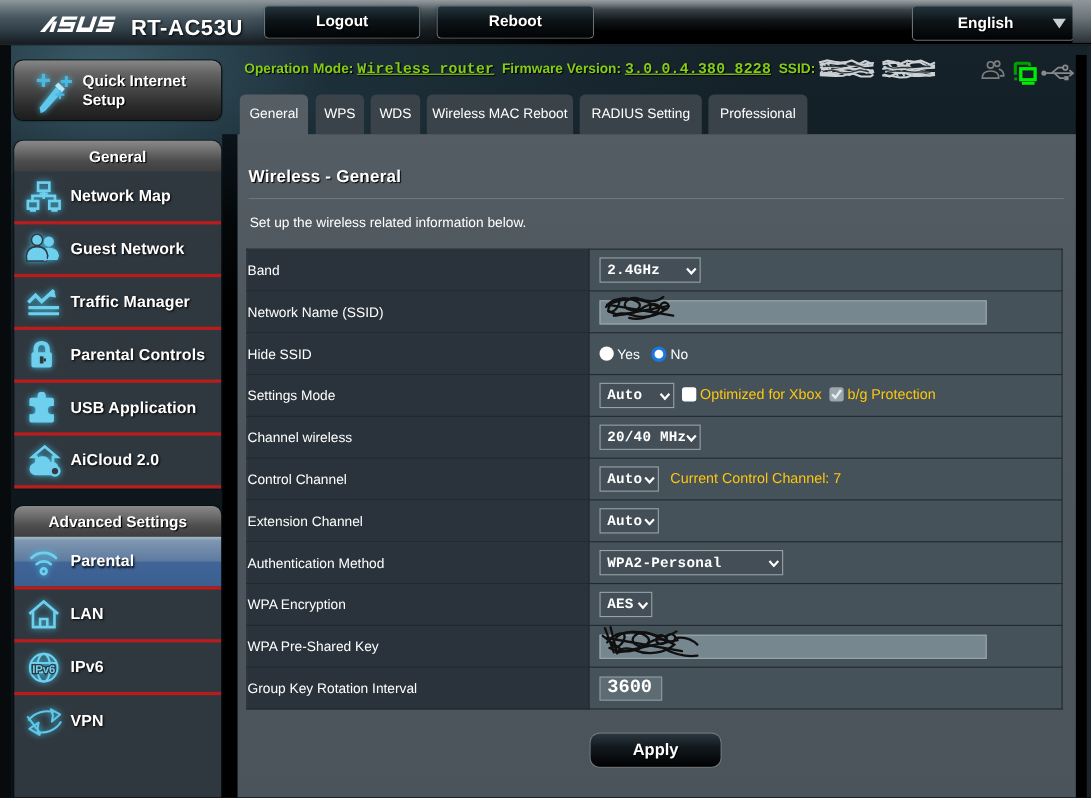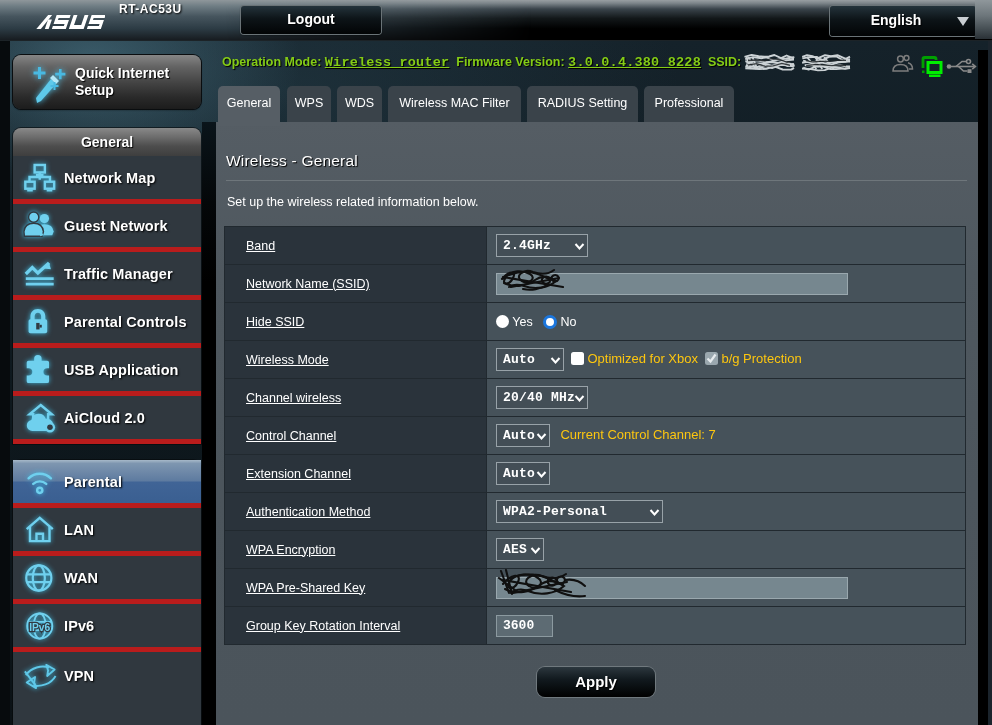--- a/index.html
+++ b/index.html
@@ -19,21 +19,21 @@
   #header { position:absolute; left:0; top:0; width:992px; height:41px;
     background: linear-gradient(180deg, #999fa2 0%, #7c8489 8%, #39434a 22%, #121719 45%, #000 70%, #000 100%);
   }
   #header .hleft { position:absolute; left:0; top:0; width:560px; height:41px;
     background: linear-gradient(180deg, #8f979b 0%, #6f7d84 15%, #46555e 40%, #2c3b44 70%, #15191d 100%);
     -webkit-mask-image: linear-gradient(90deg, #000 0 40%, transparent 95%);
     mask-image: linear-gradient(90deg, #000 0 40%, transparent 95%);
   }
   #header .hline { position:absolute; left:0; top:40px; width:992px; height:1px; background:#1c2327; }
   #logo { position:absolute; left:33px; top:14px; }
-  #brand { position:absolute; left:119px; top:2px; color:#fff; font-size:12px; font-weight:bold; letter-spacing:0.5px; text-shadow:1px 1px 2px #000; }
+  #brand { position:absolute; left:119px; top:15px; color:#fff; font-size:20px; font-weight:bold; letter-spacing:0.5px; text-shadow:1px 1px 2px #000; }
   .hbtn { position:absolute; top:6px; height:28px; border-radius:3px; color:#fff; font-size:14px; font-weight:bold;
     text-align:center; line-height:27px; text-shadow:1px 1px 1px #000;
     background: linear-gradient(180deg, #24333b 0%, #0d1418 45%, #020405 100%);
     box-shadow: 0 0 0 1px #6a7377, 0 1px 2px rgba(0,0,0,0.8);
   }
   #btn-logout { left:241px; width:140px; }
   #btn-reboot { left:398px; width:141px; }
   #btn-lang   { left:830px; width:146px; height:30px; line-height:29px; padding-right:14px; }
   #btn-lang .tri { position:absolute; right:7px; top:11px; width:0; height:0; border-left:6px solid transparent; border-right:6px solid transparent; border-top:9px solid #c9ced2; }
 
@@ -44,49 +44,49 @@
   }
   #qis .txt { position:absolute; left:62px; top:10px; color:#fff; font-weight:bold; font-size:14px; line-height:17px; text-shadow:1px 1px 1px #000; }
   #qis svg { position:absolute; left:16px; top:10px; }
 
   .menubox { position:absolute; left:13px; width:188px; background:#30383f; border-radius:8px 8px 0 0; box-shadow:0 0 0 1px rgba(5,8,10,0.6); }
   #menu1 { top:128px; height:316px; }
   #menu2 { top:460px; height:265px; }
   .mhead { height:28px; border-radius:8px 8px 0 0; text-align:center; color:#fff; font-weight:bold; font-size:14px; line-height:28px; text-shadow:1px 1px 1px #000;
     background: linear-gradient(180deg, #898989 0%, #6a6a6a 35%, #4d4d4d 65%, #3e3e3e 100%);
   }
-  .mitem { position:relative; height:48px; border-bottom:5px solid #b91c1c; }
+  .mitem { position:relative; height:48px; border-bottom:3px solid #b91c1c; }
   .mitem .lbl { position:absolute; left:51px; top:50%; transform:translateY(-50%); color:#fff; font-weight:bold; font-size:14.5px; letter-spacing:0.1px; text-shadow:1px 1px 2px #000; }
   .mitem svg { position:absolute; left:10px; top:50%; transform:translateY(-50%) scale(0.93); transform-origin:left center; filter:drop-shadow(0 0 3px rgba(64,196,236,0.9)); }
   .mitem.on { background: linear-gradient(180deg, #a7b9c9 0%, #7e96b0 8%, #5e7ba0 48%, #406496 52%, #3a5f91 100%); }
 
   
   #infobar { position:absolute; left:222px; top:55px; color:#84cc16; font-size:12.5px; font-weight:bold; text-shadow:1px 1px 1px #000; }
   #infobar .und { text-decoration:underline; font-family:"Liberation Mono", monospace; font-size:13.5px; letter-spacing:0.2px; }
   #topicons { position:absolute; left:888px; top:53px; }
 
   .tab { position:absolute; top:86px; height:36px; border-radius:5px 5px 0 0; background:#3a434a; color:#fff; font-size:12.5px; text-align:center; }
   .tab span { display:inline-block; margin-top:10px; }
   .tab.act { background:#565e65; height:40px; z-index:3; }
 
   #panel { position:absolute; left:216px; top:122px; width:762px; height:603px; background:linear-gradient(180deg,#555d64 0%,#4f585f 25%,#4c555c 60%,#4b545b 100%); }
-  #panel h1 { position:absolute; left:10px; top:30px; color:#fff; font-size:15.5px; font-weight:normal; letter-spacing:0.2px; text-shadow:1px 1px 1px #000; }
+  #panel h1 { position:absolute; left:10px; top:30px; color:#fff; font-size:15.5px; font-weight:bold; letter-spacing:0.2px; text-shadow:1px 1px 1px #000; }
   #panel .divider { position:absolute; left:10px; top:58px; width:741px; height:1px; background:#6e767b; }
   #panel .desc { position:absolute; left:11px; top:73px; color:#fff; font-size:12.5px; }
 
   #tbl { position:absolute; left:8px; top:104px; width:742px; border-collapse:collapse; }
   #tbl td { border:1px solid #21292f; height:38px; font-size:12.5px; color:#fff; }
-  #tbl td.l { background:#2a333b; width:262px; padding-left:21px;text-decoration:underline; }
+  #tbl td.l { background:#2a333b; width:311px; padding-left:0; }
   #tbl td.v { background:#46525a; padding-left:9px; }
 
   .sel { display:inline-block; position:relative; height:23px; border:1px solid #98a2a8; background:rgba(0,0,0,0.04);
     color:#fff; font-family:"Liberation Mono", monospace; font-size:13px; font-weight:bold; letter-spacing:0.2px; line-height:21px; padding-left:6px; vertical-align:middle; white-space:nowrap; overflow:hidden; }
   .sel .chv { position:absolute; right:2px; top:8px; }
   .inp { display:inline-block; position:relative; height:22px; border:1px solid #9aa8ae; background:#76878f; vertical-align:middle;
-    color:#fff; font-family:"Liberation Mono", monospace; font-size:13px; font-weight:bold; line-height:20px; padding-left:6px; }
+    color:#fff; font-family:"Liberation Mono", monospace; font-size:17px; font-weight:bold; line-height:20px; padding-left:6px; }
   .orange { color:#fdc60f; font-size:13px; }
   .radio { display:inline-block; width:13px; height:13px; border-radius:50%; background:#fff; vertical-align:-2px; }
   .radio.on { width:14px; height:14px; background:#fff; border:3.5px solid #1b76dd; vertical-align:-3px; }
   .cb { display:inline-block; width:13px; height:13px; background:#fff; border-radius:2.5px; vertical-align:-2px; }
   .cb.gray { background:#9aa7ae; position:relative; }
 
   #applybtn { position:absolute; left:321px; top:545px; width:118px; height:30px; border-radius:8px;
     background: linear-gradient(180deg, #2c373e 0%, #121a1f 40%, #000 100%);
     box-shadow: 0 0 0 1px #70797e;
     color:#fff; font-size:15px; font-weight:bold; text-align:center; line-height:29px; text-shadow:1px 1px 1px #000;
@@ -107,20 +107,21 @@
       <g transform="skewX(-19) translate(5,0)" fill="#fff">
         <path d="M10.5 1 L14.5 1 L8 15 L3.5 15 Z"></path>
         <rect x="12" y="5.5" width="3.8" height="9.5"></rect>
         <path d="M19 1 h14 v3 h-11 v2 h11 v9 h-14 v-3 h11 v-2 h-11 Z"></path>
         <path d="M36 1 h3.8 v10 h7.2 v-10 h3.8 v14 h-14.8 Z"></path>
         <path d="M54 1 h14 v3 h-11 v2 h11 v9 h-14 v-3 h11 v-2 h-11 Z"></path>
       </g>
     </svg>
     <div id="brand">RT-AC53U</div>
     <div class="hbtn" id="btn-logout">Logout</div>
+    <div class="hbtn" id="btn-reboot">Reboot</div>
     <div class="hbtn" id="btn-lang">English<span class="tri"></span></div>
     <div style="position:absolute;right:0;top:0;width:17px;height:39px;background:linear-gradient(180deg,#8f979b 0%,#6d767b 40%,#454e53 75%,#2a3136 100%);"></div>
     <div class="hline"></div>
   </div>
 
   <div id="qis">
     <svg width="44" height="40" viewBox="0 0 44 40" style="filter:drop-shadow(0 0 3px rgba(80,200,240,0.9));">
       <g fill="#7fd4ef">
         <path d="M22 14 L27 19 L12 36 L8 38 L7 33 Z" fill="#5ec9ea"></path>
         <path d="M21 13 L24 10 L30 16 L27 19 Z" fill="#b5e8f7"></path>
@@ -195,49 +196,40 @@
 <path d="M10 30 a6 6 0 0 1-1-11.9 a8 8 0 0 1 15.5-1.2 a6.5 6.5 0 0 1 2.7 13.1 Z"></path>
 <circle cx="29" cy="26" r="5.5"></circle>
             <circle cx="29" cy="26" r="3" fill="#313a42"></circle>
           </g>
         </svg>
         <span class="lbl">AiCloud 2.0</span>
       </div>
   </div>
 
   <div class="menubox" id="menu2">
+    <div class="mhead">Advanced Settings</div>
     <div class="mitem on">
         <svg width="36" height="32" viewBox="0 0 36 32">
           <g stroke="#6fd0ee" fill="none" stroke-width="2.6" stroke-linecap="round">
 <path d="M6 12 a17 17 0 0 1 24 0"></path>
             <path d="M11 18 a10.5 10.5 0 0 1 14 0"></path>
 <circle cx="18" cy="25" r="2.8"></circle>
           </g>
         </svg>
         <span class="lbl">Parental</span>
       </div>
     <div class="mitem">
         <svg width="36" height="34" viewBox="0 0 36 34">
           <g stroke="#6fd0ee" fill="none" stroke-width="2.6">
 <path d="M4 16 L18 4 L32 16"></path>
             <path d="M7.5 13.5 V29 h21 V13.5"></path>
             <path d="M14.5 29 v-8 h7 v8"></path>
           </g>
         </svg>
         <span class="lbl">LAN</span>
-      </div>
-    <div class="mitem">
-        <svg width="34" height="34" viewBox="0 0 34 34">
-          <g stroke="#6fd0ee" fill="none" stroke-width="2.4">
-<circle cx="17" cy="17" r="13.5"></circle>
-            <ellipse cx="17" cy="17" rx="6.5" ry="13.5"></ellipse>
-<path d="M4 13 h26 M4 21.5 h26"></path>
-          </g>
-        </svg>
-        <span class="lbl">WAN</span>
       </div>
     <div class="mitem">
         <svg width="36" height="34" viewBox="0 0 36 34">
           <g stroke="#6fd0ee" fill="none" stroke-width="2">
 <circle cx="18" cy="17" r="13.5"></circle>
             <ellipse cx="18" cy="17" rx="6.5" ry="13.5"></ellipse>
 <path d="M5.5 12.5 h25 M5.5 21.5 h25"></path>
           </g>
 <text x="18" y="22" font-size="11" font-weight="bold" fill="#6fd0ee" text-anchor="middle" font-family="Liberation Sans" stroke="#313a42" stroke-width="2.6" paint-order="stroke">IPv6</text>
         </svg>
@@ -311,21 +303,21 @@
         <path d="M6.0 7.5L14.2 7.0L22.6 7.9L28.9 5.7L38.2 6.6L45.1 9.3L48.0 8.7"></path>
         <path d="M6.0 12.0L14.6 10.7L23.1 13.3L31.2 12.8L39.9 10.4L48.0 12.3"></path>
         <path d="M64.0 7.6L70.1 8.9L78.0 8.4L87.5 8.4L97.2 7.2L104.0 7.4"></path>
         <path d="M64.0 12.9L73.5 11.4L80.1 11.9L89.9 12.6L98.4 12.2L104.0 12.5"></path>
       </g>
   </svg>
 
   <div class="tab act" style="left:218px;width:62px;"><span>General</span></div>
   <div class="tab" style="left:287px;width:44px;"><span>WPS</span></div>
   <div class="tab" style="left:337px;width:45px;"><span>WDS</span></div>
-  <div class="tab" style="left:388px;width:133px;"><span>Wireless MAC Filter</span></div>
+  <div class="tab" style="left:388px;width:133px;"><span>Wireless MAC Reboot</span></div>
   <div class="tab" style="left:527px;width:111px;"><span>RADIUS Setting</span></div>
   <div class="tab" style="left:644px;width:90px;text-decoration:underline;"><span>Professional</span></div>
 
   <div id="panel">
     <h1>Wireless - General</h1>
     <div class="divider"></div>
     <div class="desc">Set up the wireless related information below.</div>
     <table id="tbl">
       <tbody>
           <tr>
@@ -348,21 +340,21 @@
 <path d="M14 19 l48-9"></path>
 <path d="M26 21 c8 2 18 0 24-4"></path>
 </g>
               </svg></td>
           </tr>
       <tr>
             <td class="l">Hide SSID</td>
             <td class="v"><span class="radio"></span> Yes &nbsp;&nbsp;<span class="radio on"></span> No</td>
           </tr>
       <tr>
-            <td class="l">Wireless Mode</td>
+            <td class="l">Settings Mode</td>
             <td class="v"><span class="sel" style="width:68px;">Auto<svg class="chv" width="11" height="7" viewBox="0 0 11 7">
                   <path d="M1.5 1 L5.5 5.5 L9.5 1" stroke="#fff" stroke-width="2" fill="none"></path>
                 </svg></span> &nbsp;<span class="cb"></span> <span class="orange">Optimized for Xbox</span> &nbsp;<span class="cb gray"><svg width="13" height="13" viewBox="0 0 13 13" style="position:absolute;left:0;top:0;">
                   <path d="M2.5 6.5 L5.5 9.5 L10.5 2.5" stroke="#e6ebee" stroke-width="2.2" fill="none"></path>
                 </svg></span> <span class="orange">b/g Protection</span></td>
           </tr>
       <tr>
             <td class="l">Channel wireless</td>
             <td class="v"><span class="sel" style="width:92px;">20/40 MHz<svg class="chv" width="11" height="7" viewBox="0 0 11 7">
                   <path d="M1.5 1 L5.5 5.5 L9.5 1" stroke="#fff" stroke-width="2" fill="none"></path>

